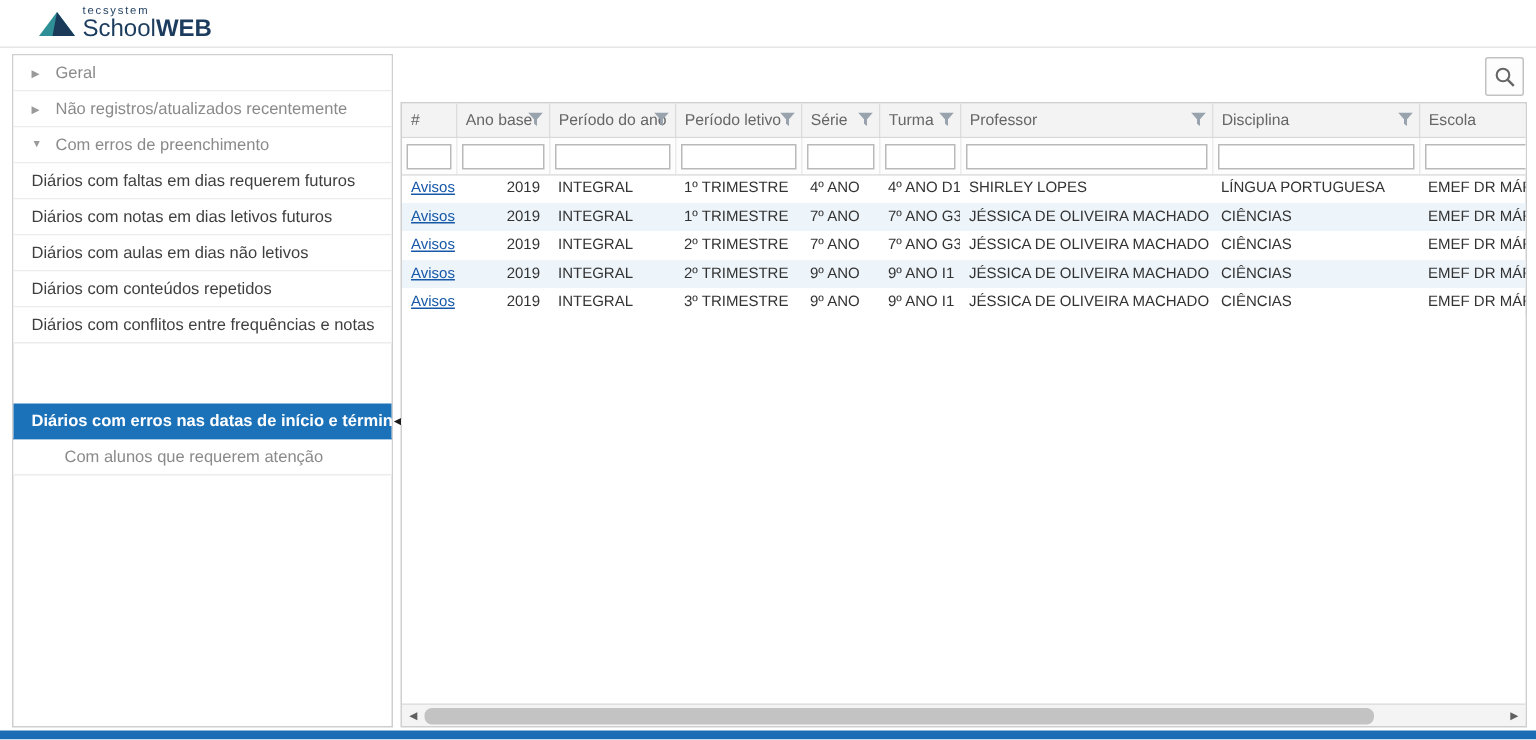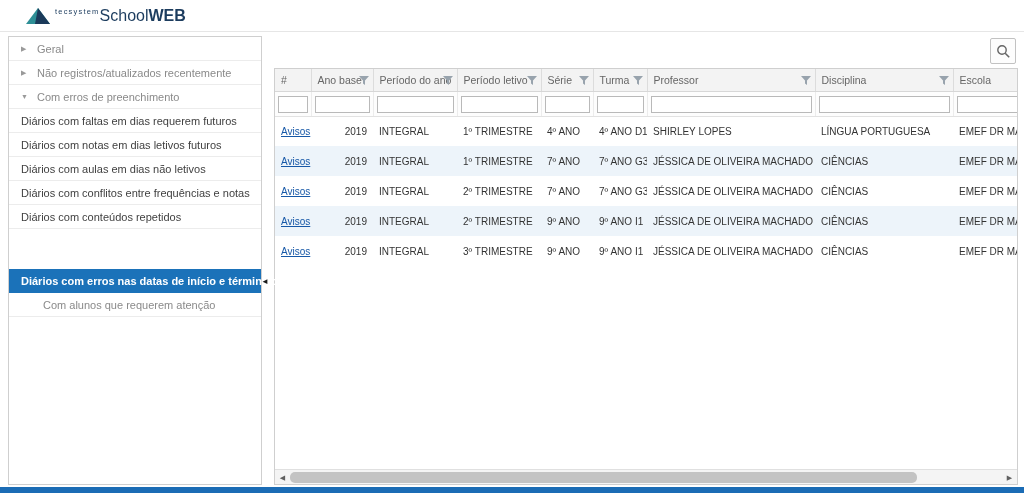--- a/index.html
+++ b/index.html
@@ -4,27 +4,27 @@
 <style>
   * { margin:0; padding:0; box-sizing:border-box; }
   html,body { width:1024px; height:493px; overflow:hidden; background:#fff;
     font-family:"Liberation Sans", sans-serif; }
   .app { width:1024px; height:493px; display:flex; flex-direction:column; background:#fff; }
 
   
   .app-header { height:32px; flex:0 0 32px; display:flex; align-items:center;
     padding-left:26px; border-bottom:1px solid #e6e6e6; background:#fff; }
   .logo { display:flex; align-items:center; gap:5px; }
-  .logo-text { display:flex; flex-direction:row; line-height:1; }
+  .logo-text { display:flex; flex-direction:column; line-height:1; }
   .brand-top { font-size:7.5px; letter-spacing:1.2px; color:#1c3c5e; margin-bottom:1px; }
   .brand-main { font-size:16px; color:#1c3c5e; }
   .brand-main b { font-weight:700; }
 
   
-  .content { flex:1; display:flex; gap:12px; padding:4px 6px 2px 8px; min-height:0; }
+  .content { flex:1; display:flex; gap:5px; padding:4px 6px 2px 8px; min-height:0; }
 
   
   .sidebar { width:254px; flex:0 0 254px; border:1px solid #cfcfcf; background:#fff;
     position:relative; overflow:visible; }
   .tree-row { position:relative; height:24px; display:flex; align-items:center;
     border-bottom:1px solid #ececec; font-size:11px; color:#444; cursor:pointer;
     padding-left:12px; background:#fff; white-space:nowrap; overflow:hidden; }
   .tree-row.group { color:#8a8a8a; }
   .tree-row.group .arrow { width:16px; font-size:7px; color:#9a9a9a; flex:0 0 16px; }
   .tree-row.child { color:#3f3f3f; }
@@ -46,21 +46,21 @@
   table { border-collapse:collapse; table-layout:fixed; width:798px; }
   thead th { height:22px; background:#f3f3f3; border-bottom:1px solid #d7d7d7;
     border-right:1px solid #dcdcdc; font-size:10.5px; font-weight:400; color:#666;
     text-align:left; padding:0 4px 0 6px; white-space:nowrap; overflow:hidden; position:relative; }
   .th-lbl { vertical-align:middle; }
   .funnel { position:absolute; right:4px; top:6px; }
   .filter-row td { height:25px; border-bottom:1px solid #e2e2e2; border-right:1px solid #ececec;
     background:#fdfdfd; padding:0 3px; }
   .filter-input { width:100%; height:17px; border:1px solid #b9b9b9; background:#fff;
     font-size:10px; padding:0 3px; outline:none; }
-  tbody td { height:30px; font-size:10px; color:#333; padding:0 6px; white-space:nowrap;
+  tbody td { height:19px; font-size:10px; color:#333; padding:0 6px; white-space:nowrap;
     overflow:hidden; }
   tbody tr:nth-child(even) td { background:#edf4fa; }
   tbody td.num { text-align:right; }
   .avisos-link { color:#1758a7; text-decoration:underline; cursor:pointer; }
 
   .filler { flex:1; background:#fff; }
 
   .hscroll { height:15px; flex:0 0 15px; background:#f4f4f4; border-top:1px solid #e0e0e0;
     display:flex; align-items:center; }
   .scroll-arrow { width:15px; flex:0 0 15px; text-align:center; font-size:7px; color:#606060;
@@ -111,24 +111,24 @@
           <div class="tree-row child">
             <span class="lbl">Diários com faltas em dias requerem futuros</span>
           </div>
           <div class="tree-row child">
             <span class="lbl">Diários com notas em dias letivos futuros</span>
           </div>
           <div class="tree-row child">
             <span class="lbl">Diários com aulas em dias não letivos</span>
           </div>
           <div class="tree-row child">
+            <span class="lbl">Diários com conteúdos repetidos</span>
+          </div>
+          <div class="tree-row child">
             <span class="lbl">Diários com conflitos entre frequências e notas</span>
-          </div>
-          <div class="tree-row child">
-            <span class="lbl">Diários com conteúdos repetidos</span>
           </div>
           <div class="tree-row child selected">
             <span class="lbl">Diários com erros nas datas de início e término dos períodos letivos</span>
             <span class="sel-marker">◄</span>
           </div>
           <div class="tree-row sub">
             <span class="lbl">Com alunos que requerem atenção</span>
           </div>
         </div>
     </aside>

